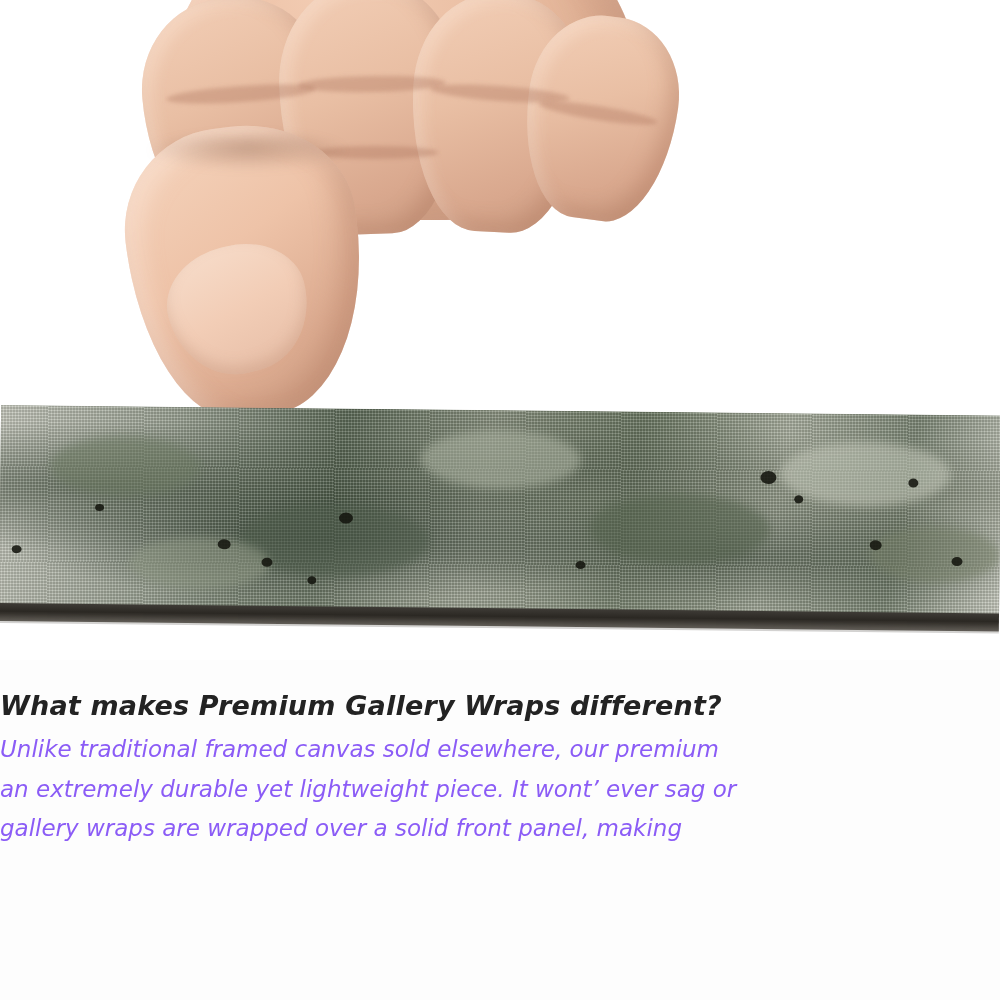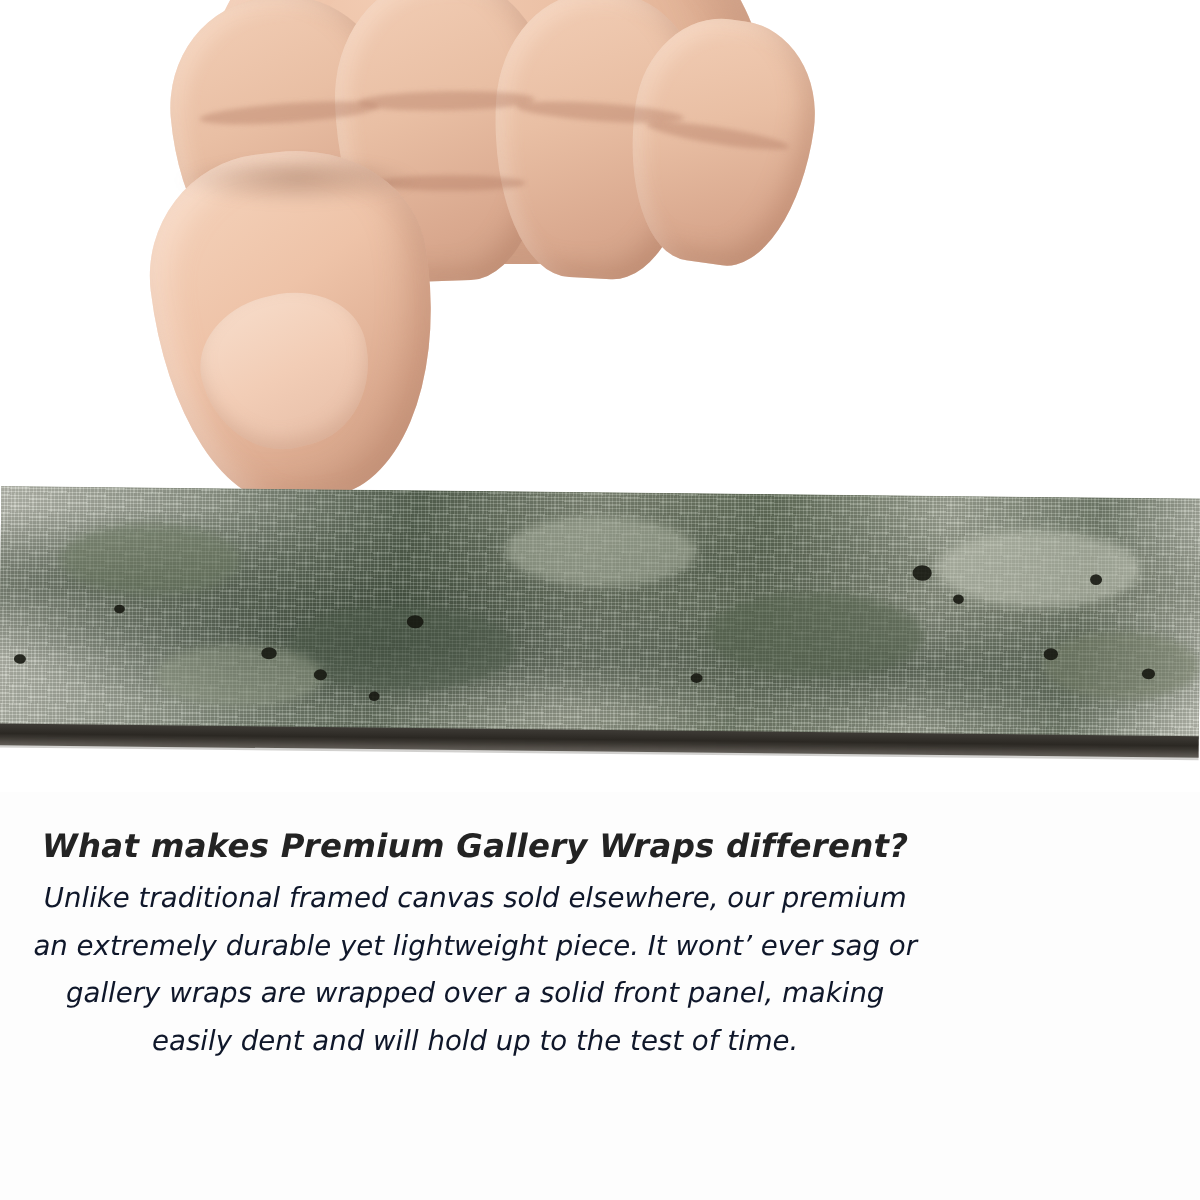--- a/index.html
+++ b/index.html
@@ -180,38 +180,38 @@
     background: linear-gradient(180deg, rgba(120,118,112,0.55) 0%, rgba(255,255,255,0) 100%);
     filter: blur(3px);
   }
 
   
   .caption {
     position: absolute;
     left: 0;
     top: 690px;
     width: 792px;
-    text-align: center;
+    text-align: left;
     color: #2b2b2b;
     font-family: "DejaVu Sans", sans-serif;
   }
   .caption-heading {
     font-size: 27px;
     font-style: italic;
     font-weight: 600;
     letter-spacing: 0.2px;
     margin: 0 0 12px 0;
     color: #232323;
   }
   .caption-body p {
     margin: 0 0 7px 0;
     font-size: 23px;
     font-style: italic;
     line-height: 1.42;
-    color: #0f172a;
+    color: #8b5cf6;
   }
 </style>
 </head>
 <body>
 
 <div class="page">
 
   <div class="photo">
 
     <div class="hand">
@@ -262,17 +262,16 @@
     </div>
 
   </div>
 
   <div class="caption">
     <div class="caption-heading">What makes Premium Gallery Wraps different?</div>
     <div class="caption-body">
       <p>Unlike traditional framed canvas sold elsewhere, our premium</p>
       <p>an extremely durable yet lightweight piece. It wont’ ever sag or</p>
       <p>gallery wraps are wrapped over a solid front panel, making</p>
-      <p>easily dent and will hold up to the test of time.</p>
     </div>
   </div>
 
 </div>
 
 </body></html>

